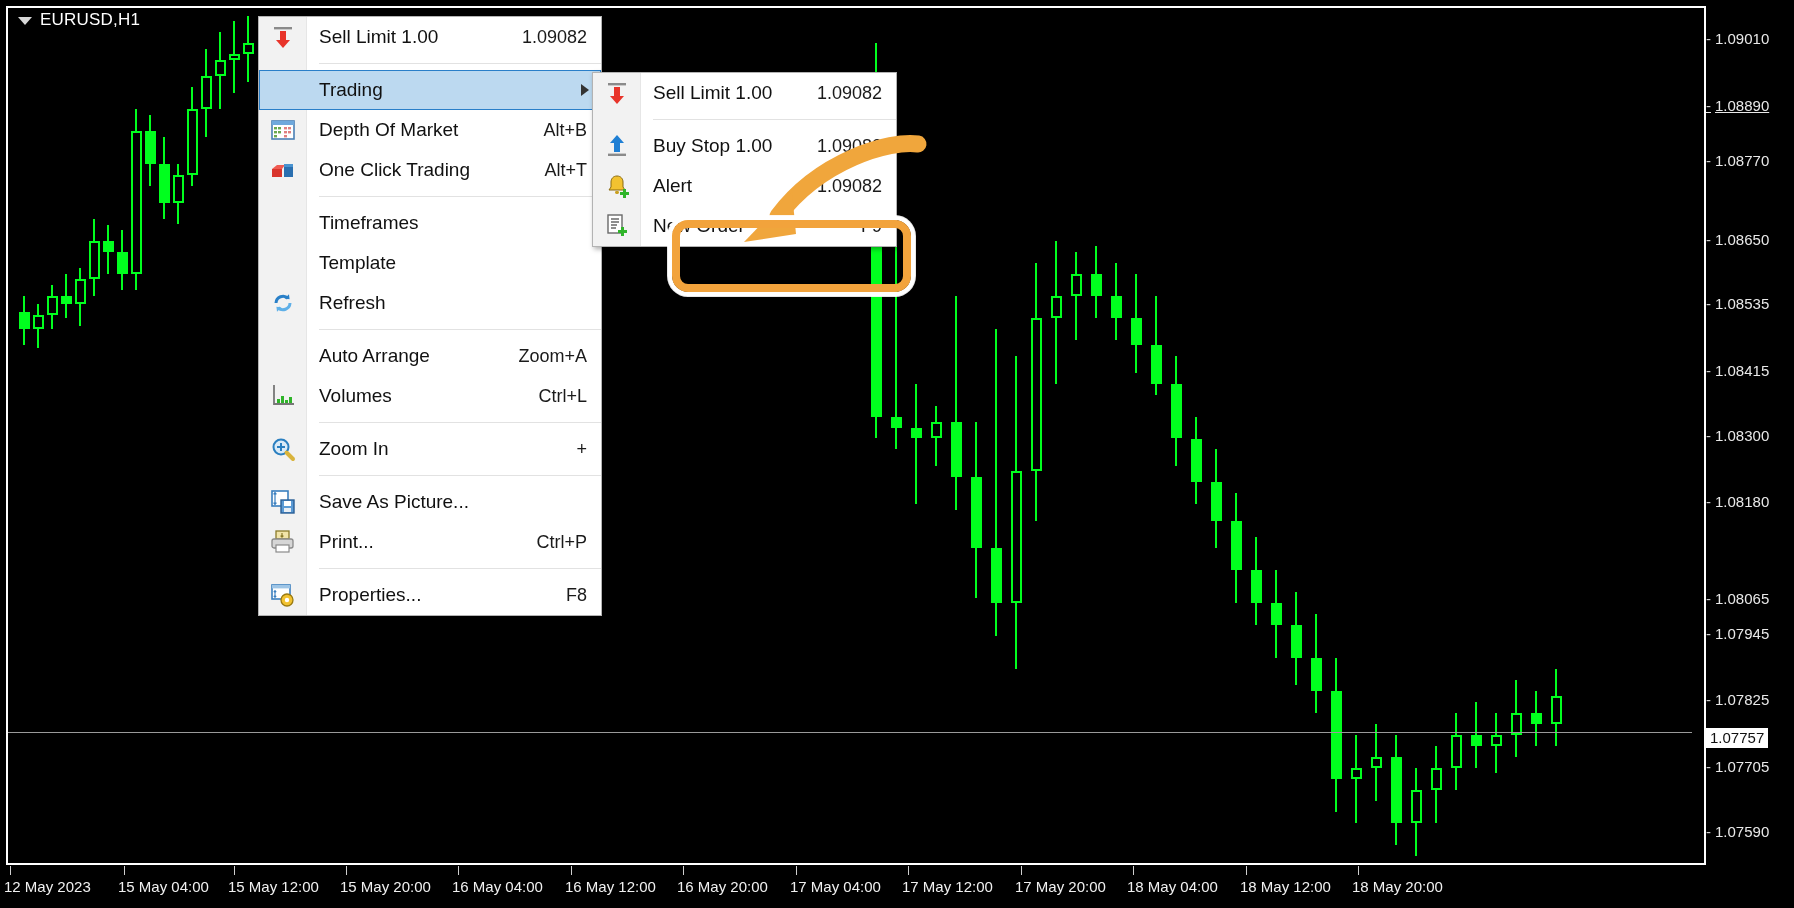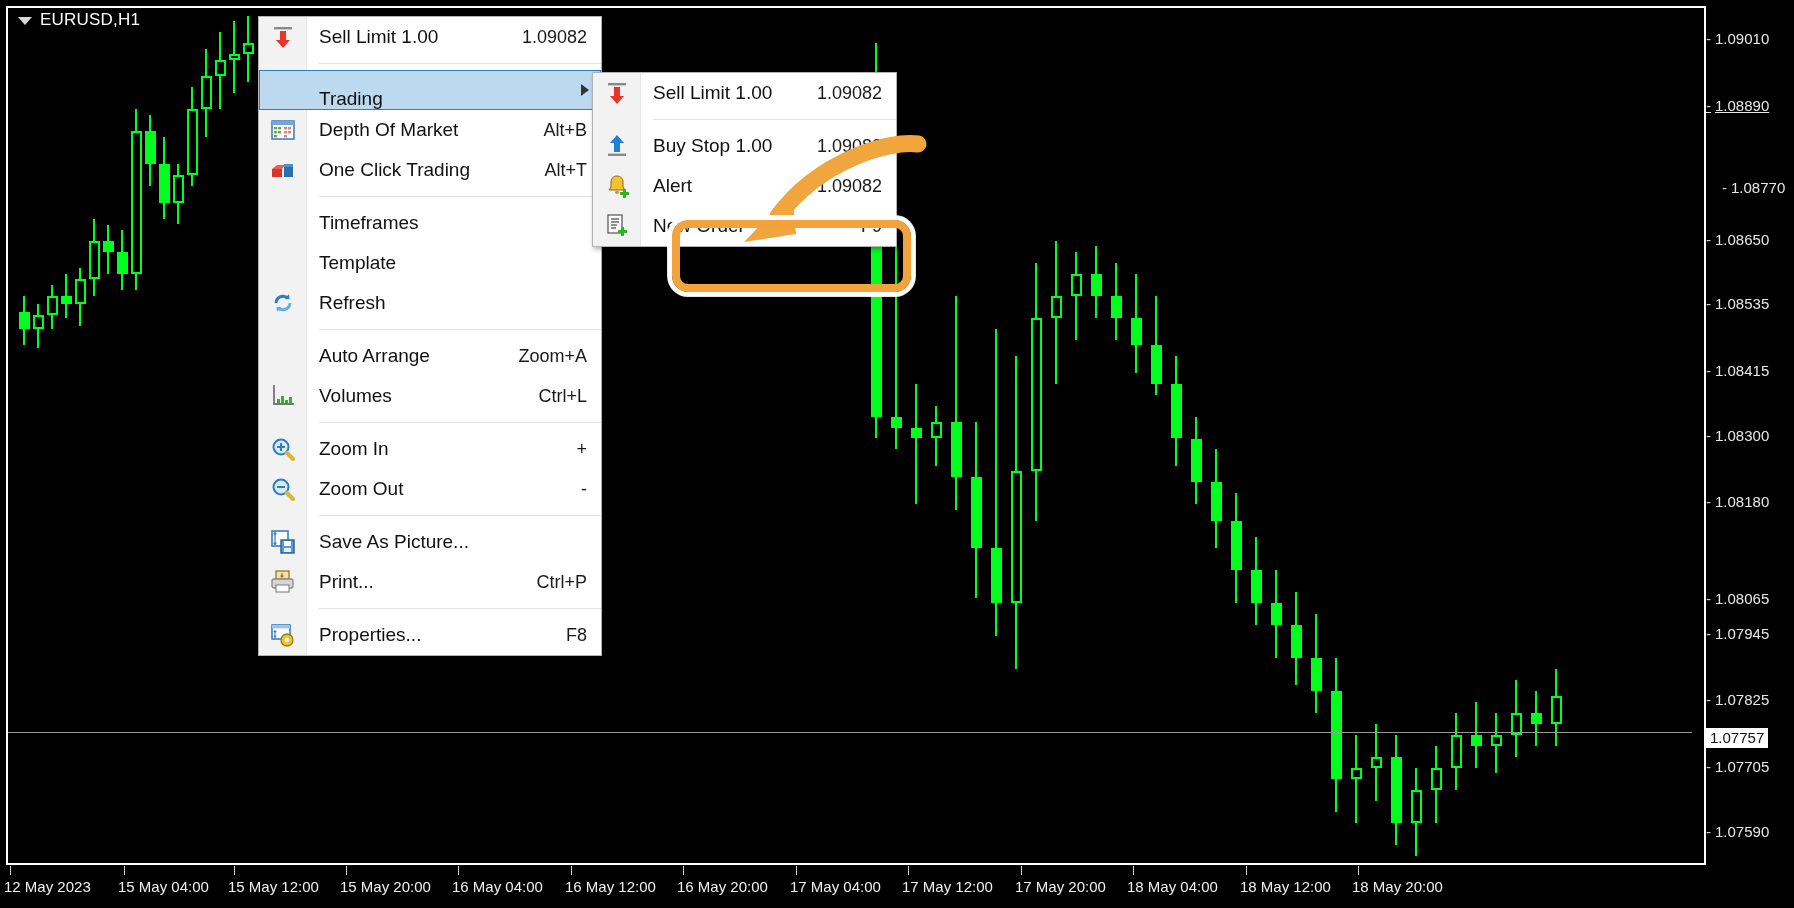--- a/index.html
+++ b/index.html
@@ -81,21 +81,21 @@
   .mi .ico{
     position:absolute; left:11px; top:50%; transform:translateY(-50%);
     width:26px; height:26px; display:block;
   }
   .mi .arrow{
     position:absolute; right:12px; top:50%; transform:translateY(-50%);
     width:0;height:0;border-top:6px solid transparent;border-bottom:6px solid transparent;
     border-left:8px solid #333;
   }
   .mi.sel{
-    background:#bcd9f0; outline:1px solid #2a7fc9; outline-offset:-1px; z-index:3;align-items:flex-end;
+    background:#bcd9f0; outline:1px solid #2a7fc9; outline-offset:-1px; z-index:3;
   }
   .sep{ position:relative; height:1px; margin:6px 0 6px 60px; background:#e2e2e2; z-index:2;}
 
   
   #menu-main{ left:258px; top:16px; width:344px; }
   
   #menu-sub{ left:592px; top:72px; width:305px; }
 
   
   .highlight-ring{
@@ -326,21 +326,21 @@
   </div>
 
   <div class="chart-title">
     <span class="tri-down"></span>
     <span>EURUSD,H1</span>
   </div>
 
   <div class="price-axis" id="price-axis">
       <div class="tick" style="top: 24.4675px;"><span class="dash">-</span>1.09010</div>
       <div class="tick" style="top: 91.4026px; text-decoration: underline;"><span class="dash">-</span>1.08890</div>
-      <div class="tick" style="top: 173px; margin-left: 16px;"><span class="dash">-</span>1.08770</div>
+      <div class="tick" style="top: 146px;"><span class="dash">-</span>1.08770</div>
       <div class="tick" style="top: 225.273px;"><span class="dash">-</span>1.08650</div>
       <div class="tick" style="top: 289.419px;"><span class="dash">-</span>1.08535</div>
       <div class="tick" style="top: 356.354px;"><span class="dash">-</span>1.08415</div>
       <div class="tick" style="top: 420.5px;"><span class="dash">-</span>1.08300</div>
       <div class="tick" style="top: 487.435px;"><span class="dash">-</span>1.08180</div>
       <div class="tick" style="top: 584px;"><span class="dash">-</span>1.08065</div>
       <div class="tick" style="top: 618.516px;"><span class="dash">-</span>1.07945</div>
       <div class="tick" style="top: 685.451px;"><span class="dash">-</span>1.07825</div>
       <div class="tick" style="top: 752.386px;"><span class="dash">-</span>1.07705</div>
       <div class="tick" style="top: 816.532px;"><span class="dash">-</span>1.07590</div>
@@ -470,30 +470,20 @@
       <div class="mi">
         <svg class="ico" viewBox="0 0 26 26">
           <circle cx="11" cy="11" r="7.5" fill="#d9eaf7" stroke="#2a7fc0" stroke-width="2"></circle>
                 <path d="M11 7v8M7 11h8" stroke="#2a7fc0" stroke-width="2"></path>
                 <path d="M16.5 16.5 L23 23" stroke="#d9b43c" stroke-width="4" stroke-linecap="round"></path>
         </svg>
         <span class="label">Zoom In</span>
         <span class="spacer"></span>
         <span class="accel">+</span>
       </div>
-      <div class="mi">
-        <svg class="ico" viewBox="0 0 26 26">
-          <circle cx="11" cy="11" r="7.5" fill="#d9eaf7" stroke="#2a7fc0" stroke-width="2"></circle>
-                <path d="M7 11h8" stroke="#2a7fc0" stroke-width="2"></path>
-                <path d="M16.5 16.5 L23 23" stroke="#d9b43c" stroke-width="4" stroke-linecap="round"></path>
-        </svg>
-        <span class="label">Zoom Out</span>
-        <span class="spacer"></span>
-        <span class="accel">-</span>
-      </div>
       <div class="sep"></div>
       <div class="mi">
         <svg class="ico" viewBox="0 0 26 26">
           <rect x="2" y="2" width="16" height="15" fill="#fff" stroke="#3a7fbf" stroke-width="1.6"></rect>
                 <path d="M5 4v11M3.6 5.4 L5 3.6 L6.4 5.4M3.6 13.6 L5 15.4 L6.4 13.6" stroke="#3a7fbf" stroke-width="1.2" fill="none"></path>
                 <rect x="11" y="11" width="13" height="13" fill="#5b9bd5" stroke="#2a5f96" stroke-width="1.4"></rect>
                 <rect x="14" y="12" width="7" height="5" fill="#fff"></rect>
                 <rect x="14" y="19" width="7" height="4" fill="#e8eef5"></rect>
         </svg>
         <span class="label">Save As Picture...</span>

